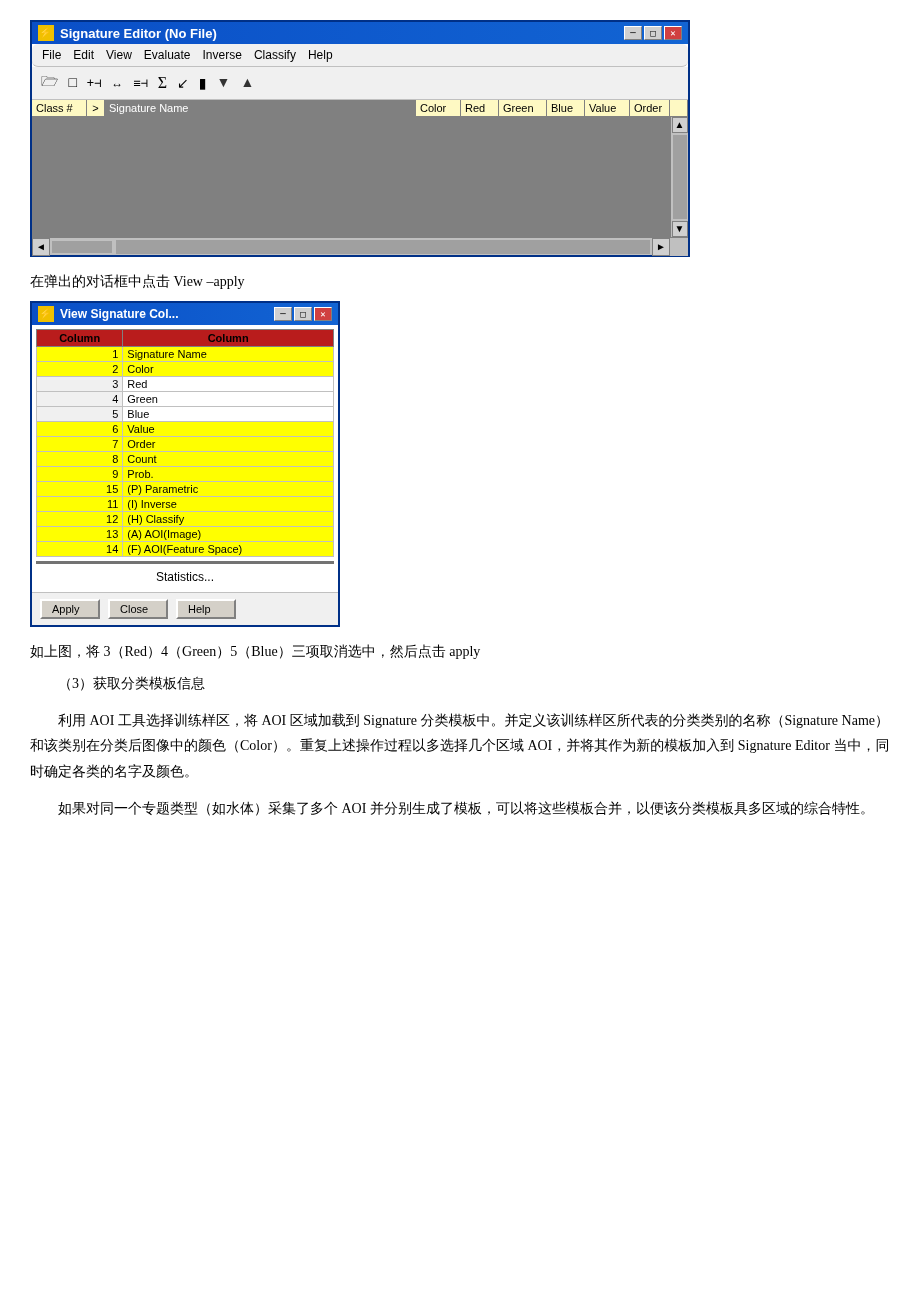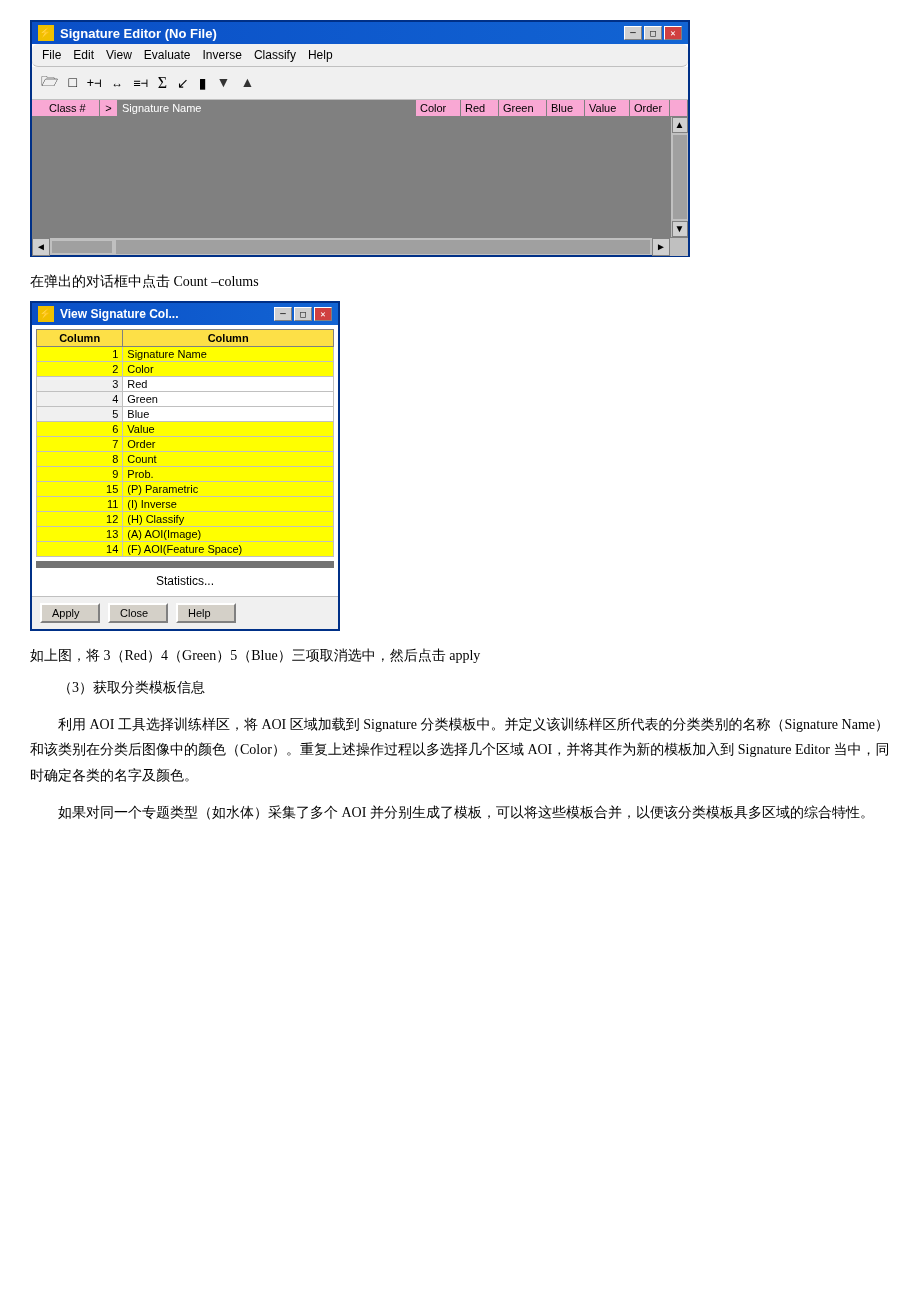--- a/index.html
+++ b/index.html
@@ -98,25 +98,24 @@
       font-size: 14px;
     }
 
     
     .sig-table {
       background: #808080;
       width: 100%;
     }
     .sig-table-header {
       display: flex;
-      background: #f9a8d4;
+      background: #fef9c3;
       border-bottom: 1px solid #808080;
       font-family: 'Tahoma', sans-serif;
       font-size: 11px;
-      padding-left: 13px;
     }
     .sig-table-header .col {
       padding: 2px 4px;
       border-right: 1px solid #808080;
       white-space: nowrap;
     }
     .sig-table-header .col.class { width: 55px; }
     .sig-table-header .col.arrow { width: 18px; text-align: center; }
     .sig-table-header .col.name { flex: 1; background: #808080; color: #fff; }
     .sig-table-header .col.color { width: 45px; }
@@ -238,21 +237,21 @@
     .view-sig-body {
       padding: 4px;
     }
     .col-table {
       width: 100%;
       border-collapse: collapse;
       font-family: 'Tahoma', sans-serif;
       font-size: 11px;
     }
     .col-table th {
-      background: #fde047;
+      background: #b91c1c;
       border: 1px solid #808080;
       padding: 2px 20px;
       text-align: center;
     }
     .col-table td {
       border: 1px solid #c0c0c0;
       padding: 1px 4px;
     }
     .col-table td.num {
       width: 30px;
@@ -260,21 +259,21 @@
       background: #f0f0f0;
       color: #000;
     }
     .col-table td.col-name { width: 200px; }
 
     .stats-row {
       text-align: center;
       padding: 6px 0 4px 0;
       font-family: 'Tahoma', sans-serif;
       font-size: 12px;
-      border-top: 7px solid #737373;
+      border-top: 3px solid #737373;
       margin-top: 4px;
     }
 
     .button-row {
       display: flex;
       gap: 8px;
       padding: 6px 8px;
       background: #f0f0f0;
       border-top: 1px solid #c0c0c0;
     }
@@ -370,21 +369,21 @@
       <div class="bottom-scroll-arrow">◄</div>
       <div style="width:60px;height:12px;background:#a0a0a0;margin:2px;"></div>
       <div class="bottom-scroll-track"></div>
       <div class="bottom-scroll-arrow">►</div>
       <div class="right-corner"></div>
     </div>
   </div>
 
 </div>
 
-<div class="instruction">在弹出的对话框中点击 Count –colums</div>
+<div class="instruction">在弹出的对话框中点击 View –apply</div>
 
 <div class="view-sig-window">
   <div class="view-sig-titlebar">
     <div style="display:flex;align-items:center;gap:6px;">
       <span class="title-icon">⚡</span>
       <span>View Signature Col...</span>
     </div>
     <div class="window-controls">
       <div class="win-btn">─</div>
       <div class="win-btn">□</div>

